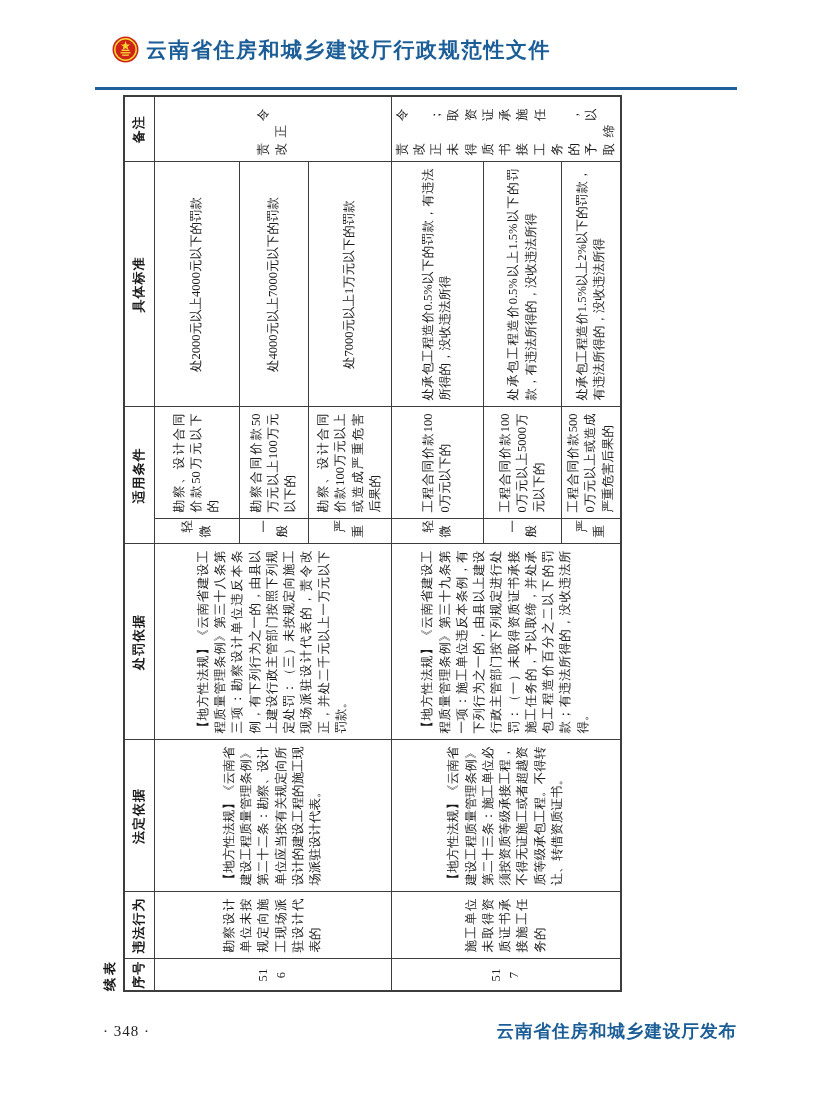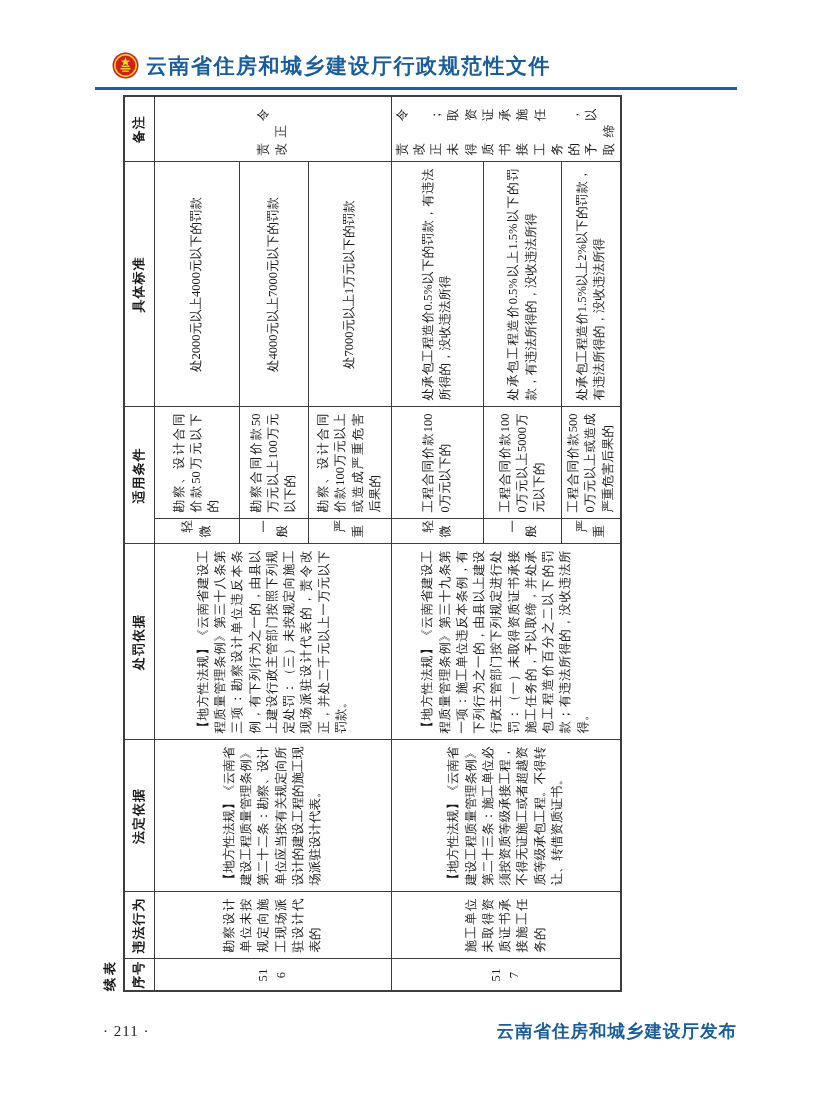--- a/index.html
+++ b/index.html
@@ -1,21 +1,21 @@
 <!DOCTYPE html>
 <html><head>
 <meta charset="utf-8">
 <style>
   html,body{margin:0;padding:0;background:#e8e8e8;}
   .page{
     position:relative;width:816px;height:1099px;margin:0 auto;background:#ffffff;
     overflow:hidden;font-family:"Liberation Serif","DejaVu Serif",serif;color:#1a1a1a;
   }
   
-  .hdr{position:absolute;left:112px;top:52px;display:flex;align-items:center;gap:7px;}
+  .hdr{position:absolute;left:112px;top:36px;display:flex;align-items:center;gap:7px;}
   .hdr .logo{width:27px;height:27px;flex:0 0 auto;}
   .hdr h1{
     margin:0;font-family:"Liberation Sans","DejaVu Sans",sans-serif;font-weight:bold;
     font-size:21px;line-height:1;color:#1b5d96;letter-spacing:1.5px;white-space:nowrap;
   }
   .hdr-rule{position:absolute;left:95px;top:87px;width:642px;height:3px;background:#1e5f9c;}
   
   .rot-outer{position:absolute;left:101px;top:97px;width:506px;height:895px;}
   .rot-inner{
     width:895px;height:506px;transform:rotate(-90deg) translateX(-895px);
@@ -141,16 +141,16 @@
           <tr style="height:51px">
             <td class="c-sev">严重</td>
             <td class="c-cond">工程合同价款5000万元以上或造成严重危害后果的</td>
             <td class="c-std">处承包工程造价1.5%以上2%以下的罚款，有违法所得的，没收违法所得</td>
           </tr>
         </tbody>
       </table>
     </div>
   </div>
 
-  <span class="pg-num">· 211 ·</span>
+  <span class="pg-num">· 348 ·</span>
   <span class="publisher">云南省住房和城乡建设厅发布</span>
 
 </div>
 
 </body></html>

